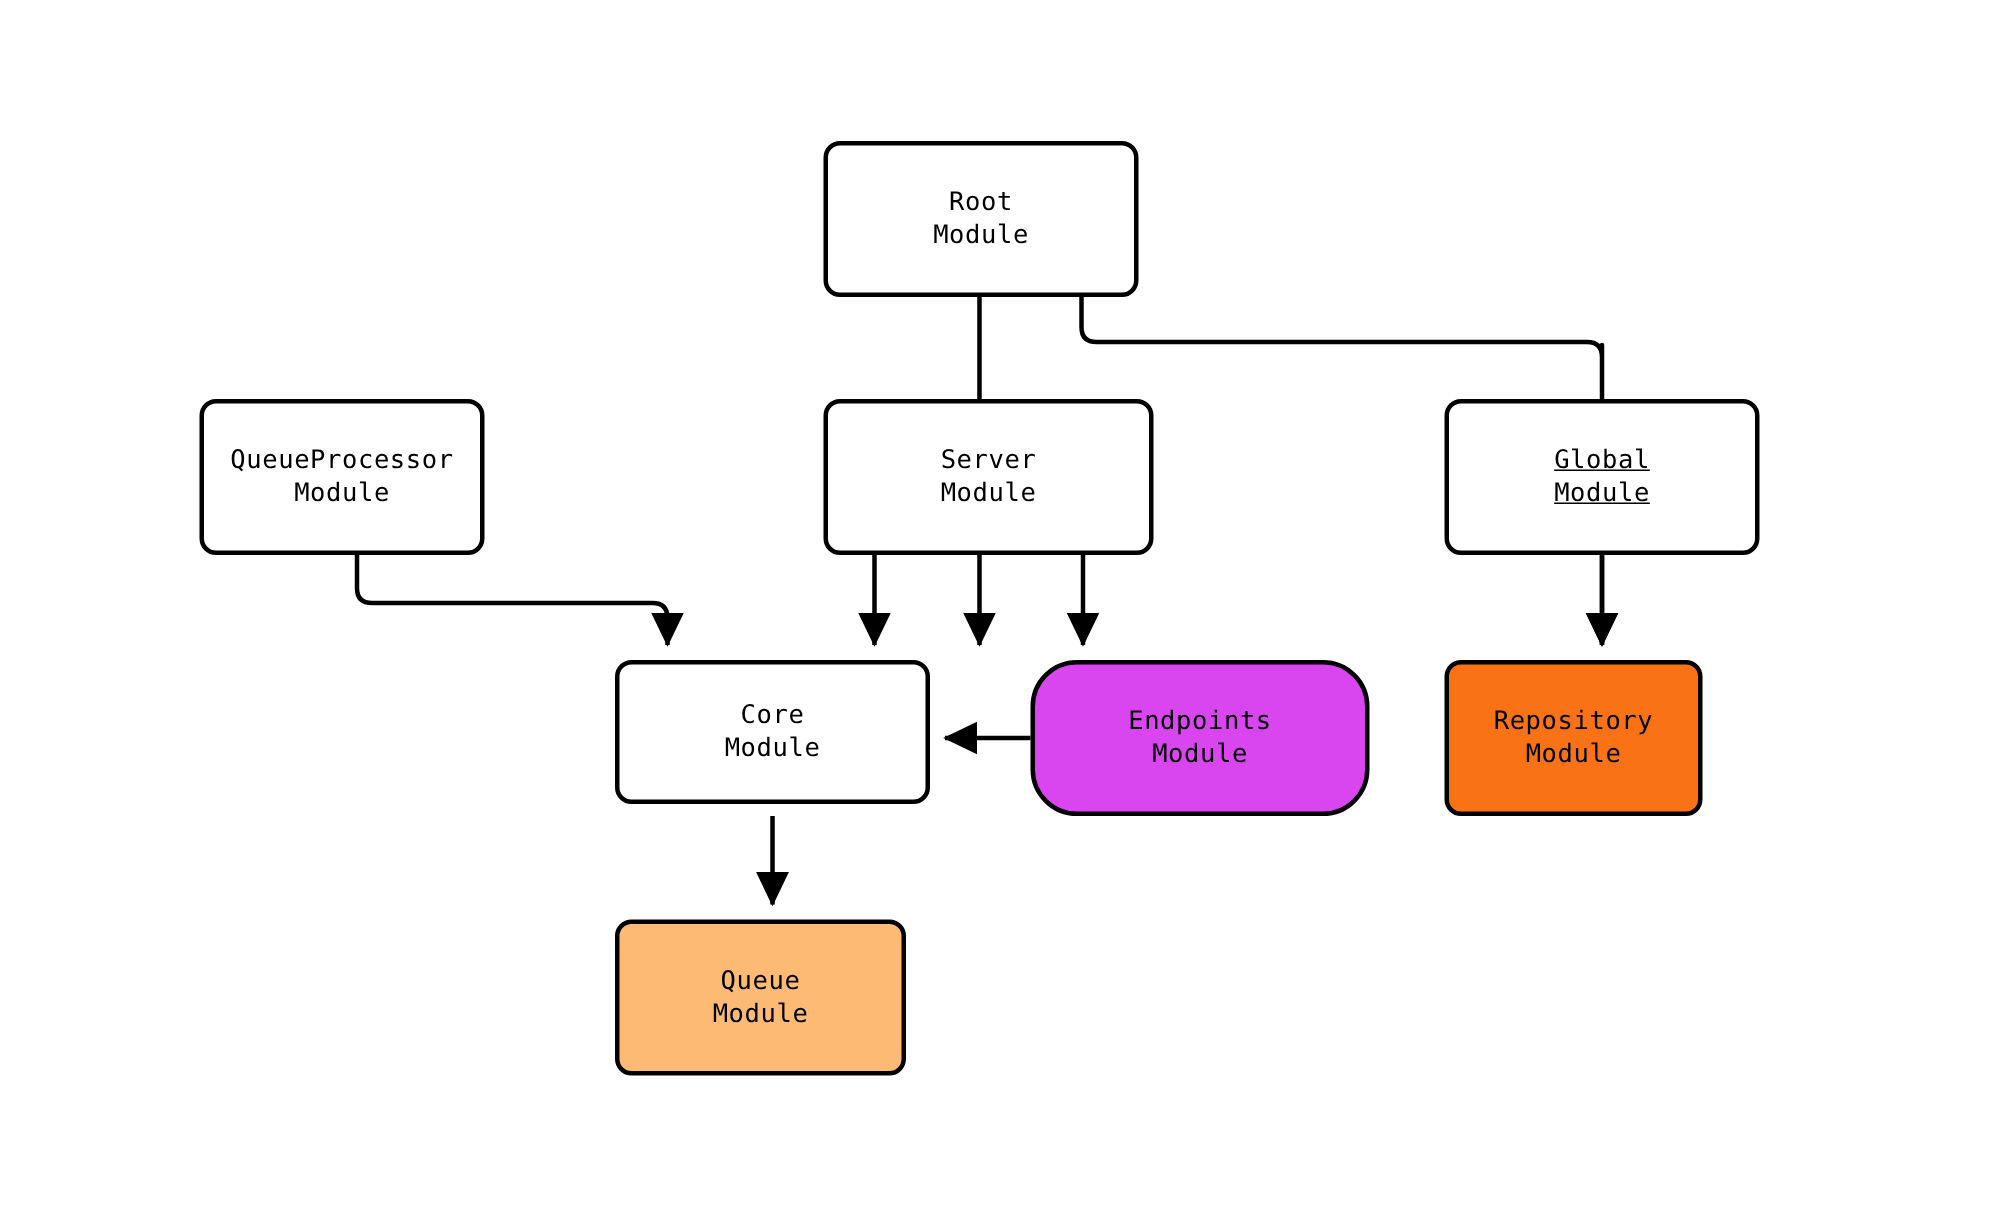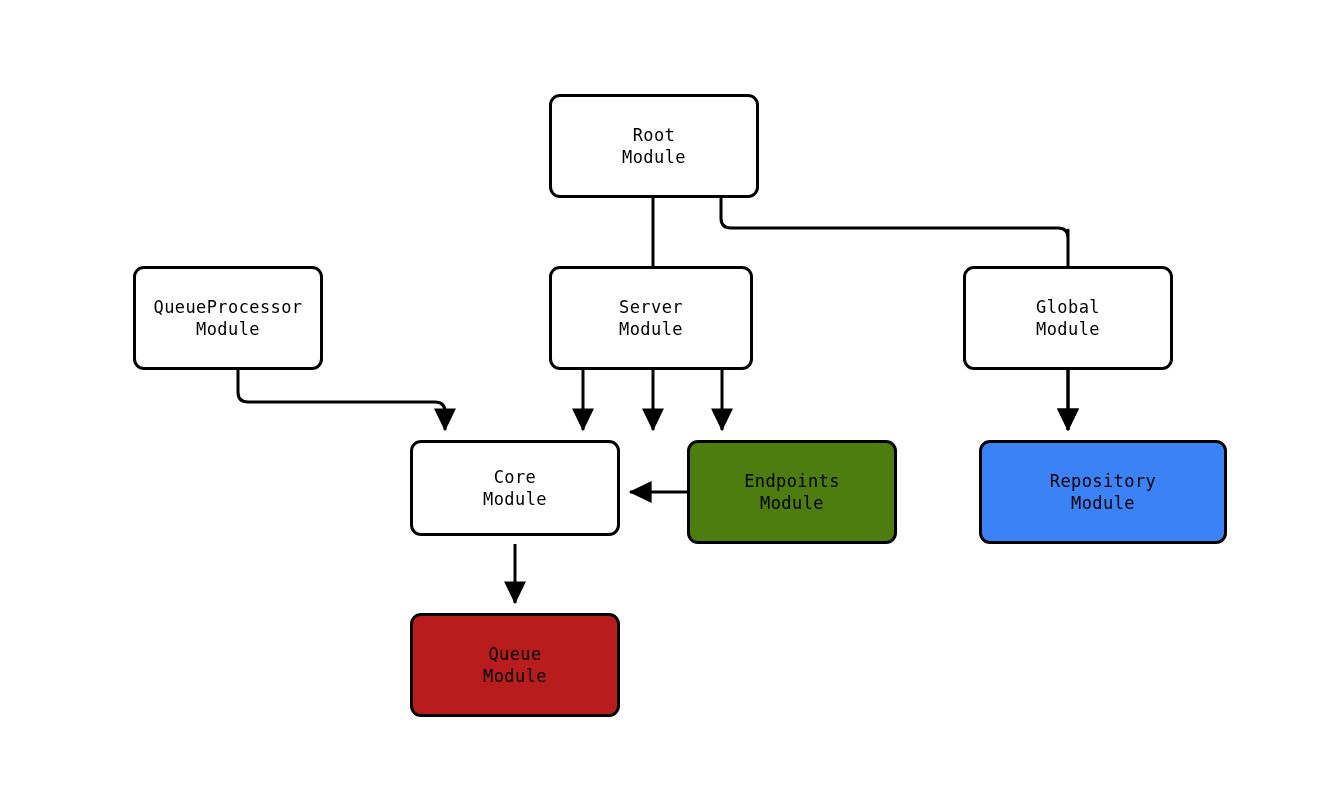--- a/index.html
+++ b/index.html
@@ -73,43 +73,43 @@
   <div class="node" style="left: 549px; top: 94px; width: 210px; height: 104px; border-color: rgb(0, 0, 0); background: rgb(255, 255, 255);">
     <span class="node-label">Root</span>
     <span class="node-label">Module</span>
   </div>
 
   <div class="node" style="left: 133px; top: 266px; width: 190px; height: 104px; border-color: rgb(0, 0, 0); background: rgb(255, 255, 255);">
     <span class="node-label">QueueProcessor</span>
     <span class="node-label">Module</span>
   </div>
 
-  <div class="node" style="left: 549px; top: 266px; width: 204px; height: 104px; border-color: rgb(0, 0, 0); background: rgb(255, 255, 255);">
+  <div class="node" style="left: 549px; top: 266px; width: 220px; height: 104px; border-color: rgb(0, 0, 0); background: rgb(255, 255, 255);">
     <span class="node-label">Server</span>
     <span class="node-label">Module</span>
   </div>
 
-  <div class="node" style="left: 963px; top: 266px; width: 210px; height: 104px; border-color: rgb(0, 0, 0); background: rgb(255, 255, 255);">
+  <div class="node" style="left: 963px; top: 266px; width: 210px; height: 104px; border-color: rgb(0, 0, 0); background: rgb(255, 255, 255); text-decoration: underline;">
     <span class="node-label">Global</span>
     <span class="node-label">Module</span>
   </div>
 
   <div class="node" style="left: 410px; top: 440px; width: 210px; height: 96px; border-color: rgb(0, 0, 0); background: rgb(255, 255, 255);">
     <span class="node-label">Core</span>
     <span class="node-label">Module</span>
   </div>
 
-  <div class="node" style="left: 687px; top: 440px; width: 210px; height: 104px; border-color: rgb(0, 0, 0); background: #4d7c0f;">
+  <div class="node" style="left: 687px; top: 440px; width: 226px; height: 104px; border-color: rgb(0, 0, 0); background: #d946ef; border-radius: 31px;">
     <span class="node-label">Endpoints</span>
     <span class="node-label">Module</span>
   </div>
 
-  <div class="node" style="left: 963px; top: 440px; width: 248px; height: 104px; border-color: rgb(0, 0, 0); background: #3b82f6; margin-left: 16px;">
+  <div class="node" style="left: 963px; top: 440px; width: 172px; height: 104px; border-color: rgb(0, 0, 0); background: #f97316;">
     <span class="node-label">Repository</span>
     <span class="node-label">Module</span>
   </div>
 
-  <div class="node" style="left: 410px; top: 613px; width: 210px; height: 104px; border-color: rgb(0, 0, 0); background: #b91c1c;">
+  <div class="node" style="left: 410px; top: 613px; width: 194px; height: 104px; border-color: rgb(0, 0, 0); background: #fdba74;">
     <span class="node-label">Queue</span>
     <span class="node-label">Module</span>
   </div>
 
 </div>
 
 </body></html>

